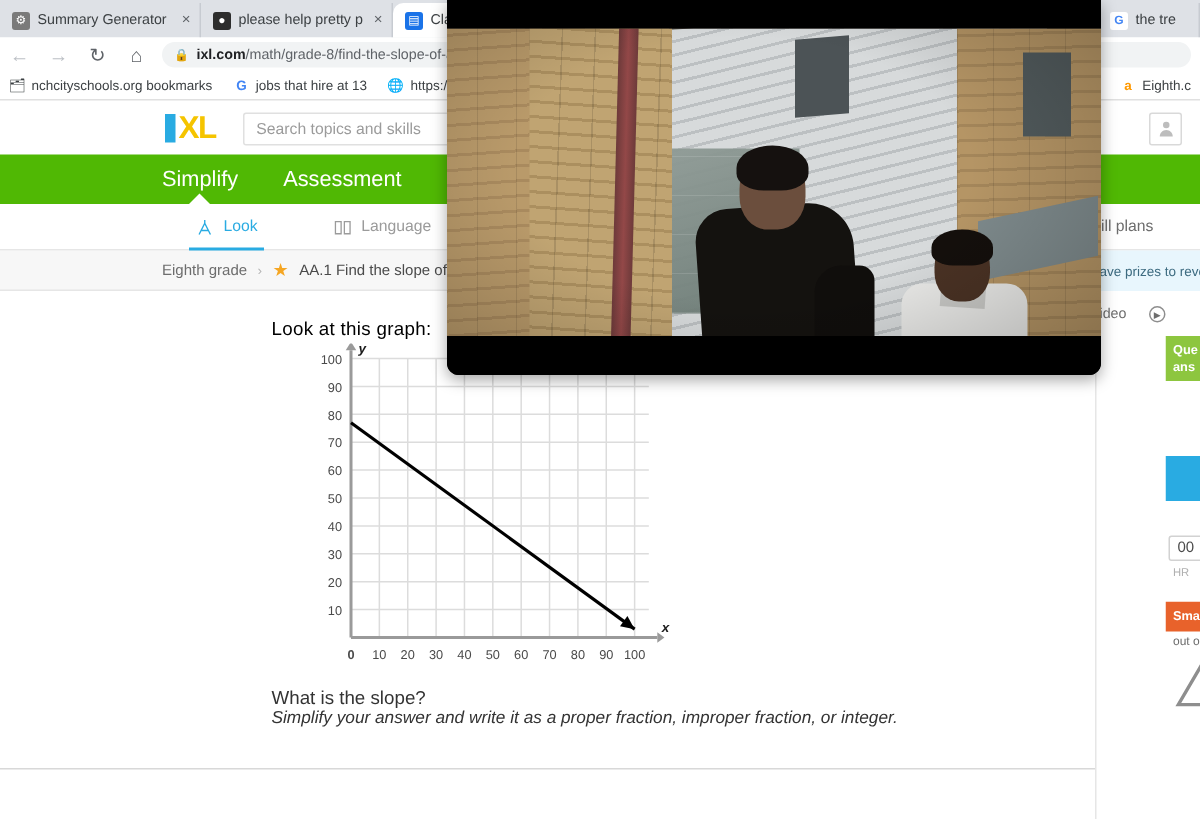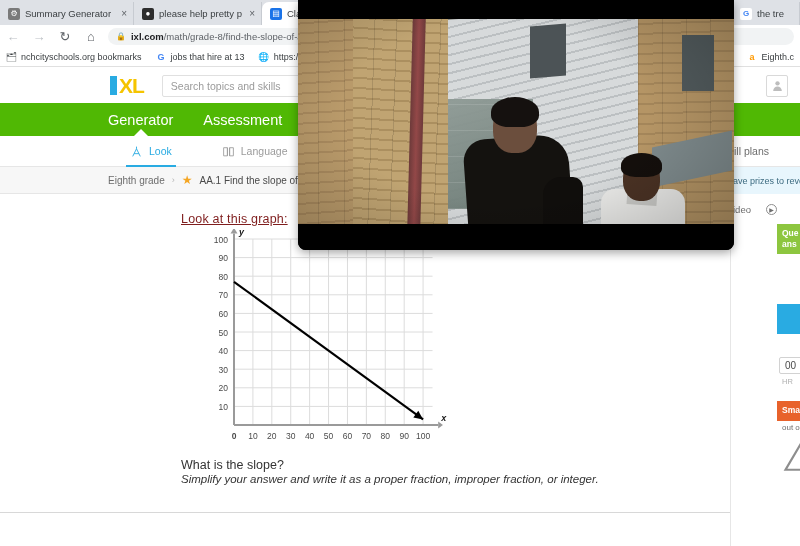--- a/index.html
+++ b/index.html
@@ -118,21 +118,21 @@
     font-size: 10px; color: #6d6d6d;
   }
   .breadcrumb .chev { color: #b5b5b5; font-size: 9px; }
   .breadcrumb .star { color: #f5a623; font-size: 12px; }
   .breadcrumb .skill { color: #4a4a4a; }
 
   .content { position: relative; height: 387px; }
 
   .prompt {
     position: absolute; left: 181px; top: 18px;
-    font-size: 12.5px; color: #7f1d1d; letter-spacing: .2px; text-decoration: underline;
+    font-size: 12.5px; color: #000000; letter-spacing: .2px;
   }
 
   
   .graphwrap { position: absolute; left: 200px; top: 35px; }
   .qtext { position: absolute; left: 181px; top: 264px; font-size: 12.5px; color: #333; }
   .qhint { position: absolute; left: 181px; top: 279px; font-size: 11.5px; color: #333; font-style: italic; }
   .bottomrule { position: absolute; left: 0; top: 318px; width: 770px; height: 1px; background: #d8d8d8; }
 
   
   .rail {
@@ -306,21 +306,21 @@
       </div>
       <div class="ixl-avatar">
         <svg viewBox="0 0 24 24">
             <circle cx="12" cy="8" r="4"></circle>
             <path d="M4 22c0-4.4 3.6-8 8-8s8 3.6 8 8z"></path>
           </svg>
       </div>
     </div>
 
     <div class="greenbar">
-      <div class="gitem active">Generator</div>
+      <div class="gitem active">Simplify</div>
       <div class="gitem">Assessment</div>
     </div>
 
     <div class="subnav">
       <div class="sitem active">
         <svg viewBox="0 0 24 24" fill="none" stroke="#29abe2" stroke-width="1.7">
             <path d="M12 3v4M12 7L5 21M12 7l7 14M7.5 16h9"></path>
           </svg>
         <span>Look</span>
       </div>

